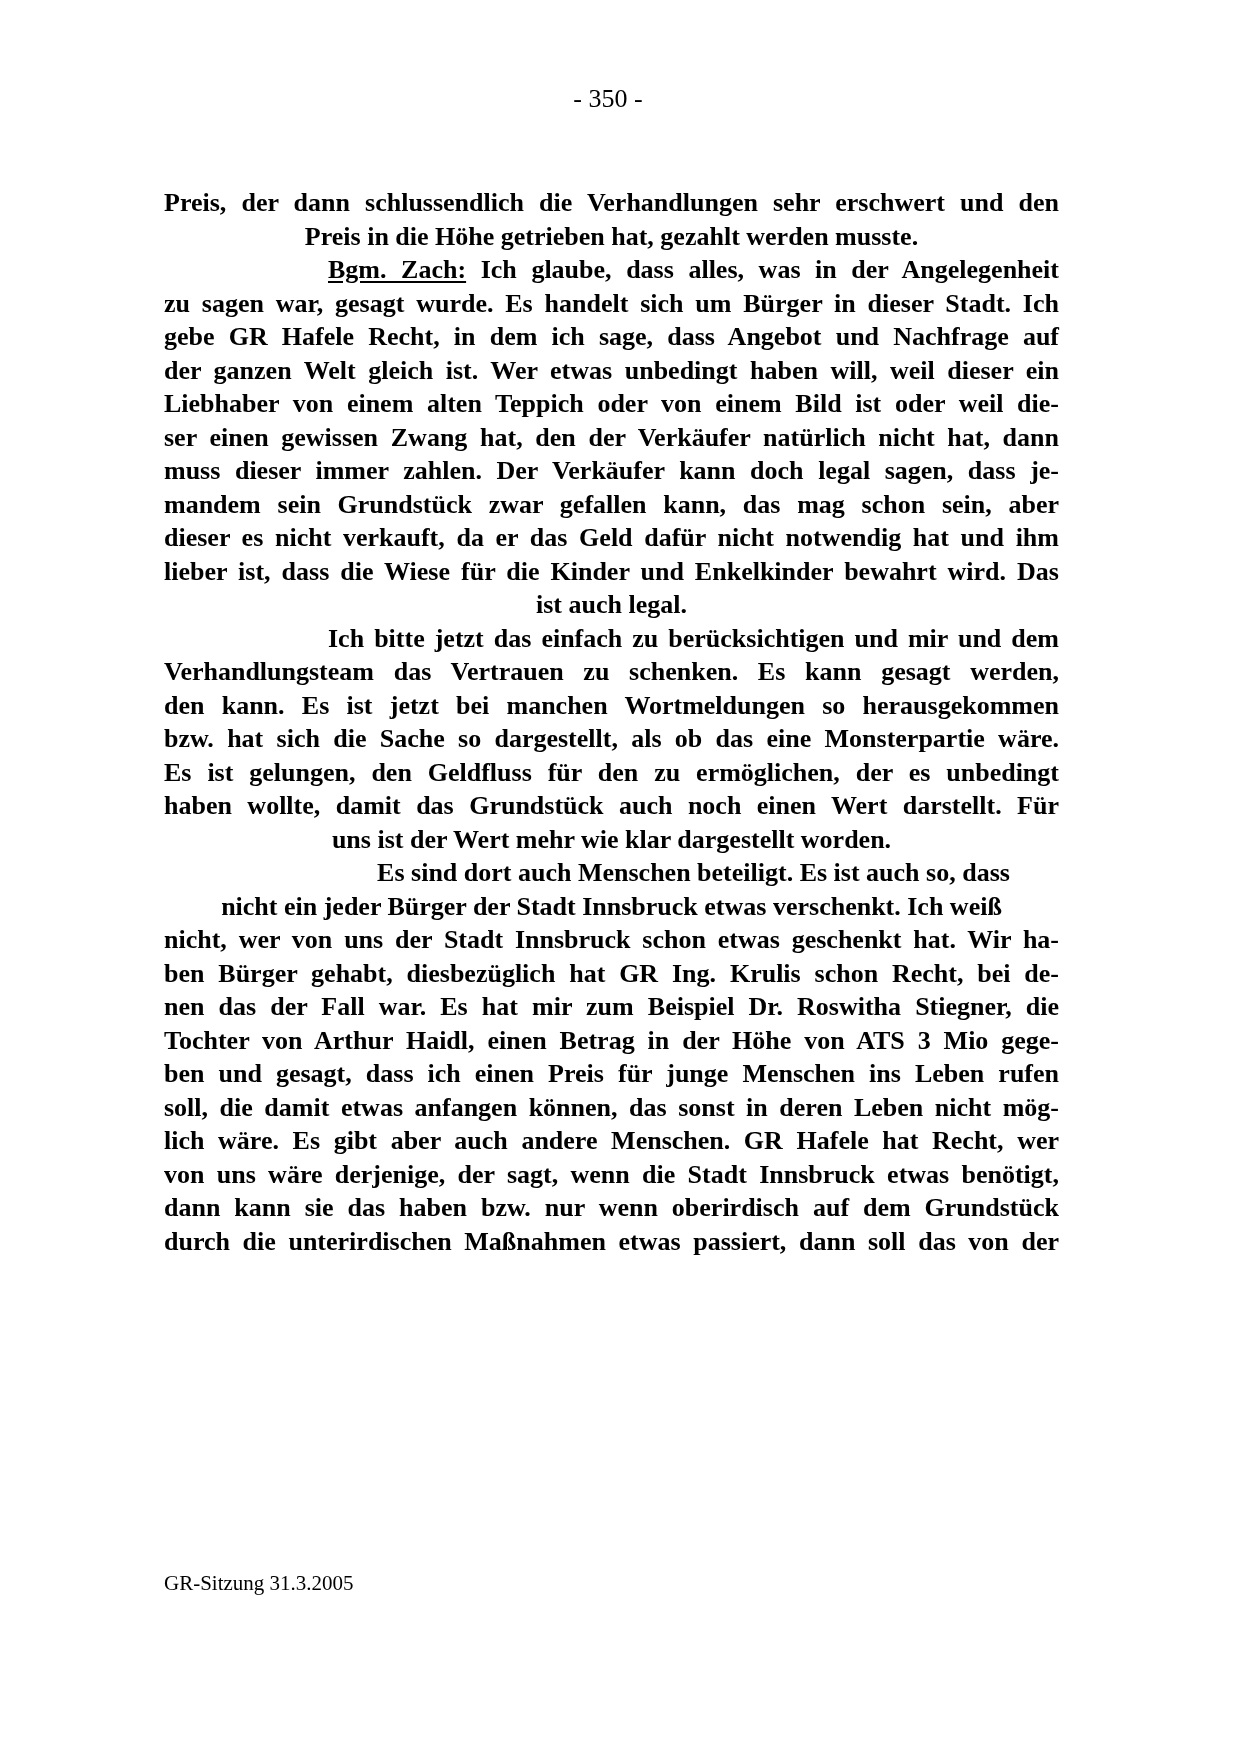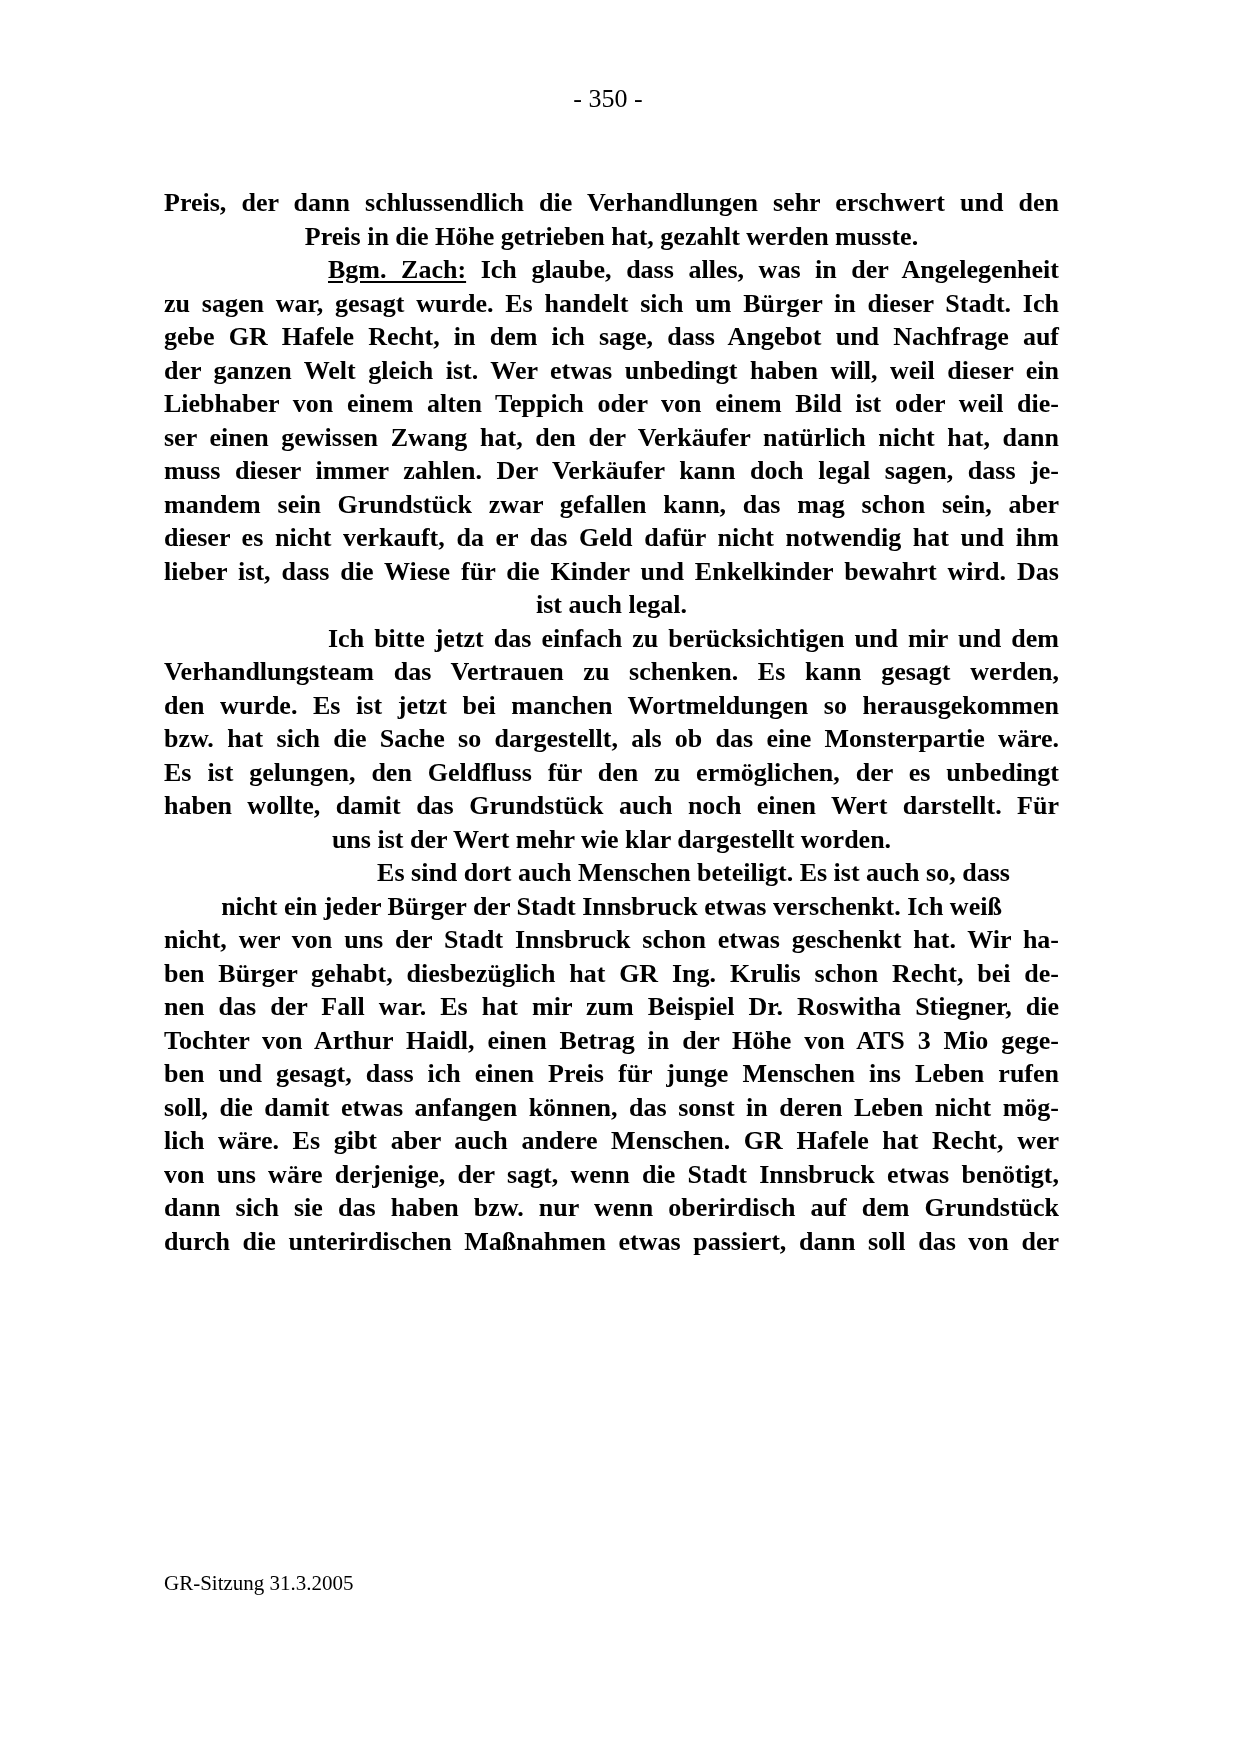--- a/index.html
+++ b/index.html
@@ -79,36 +79,36 @@
         <div class="line just">ser einen gewissen Zwang hat, den der Verkäufer natürlich nicht hat, dann</div>
         <div class="line just">muss dieser immer zahlen. Der Verkäufer kann doch legal sagen, dass je-</div>
         <div class="line just">mandem sein Grundstück zwar gefallen kann, das mag schon sein, aber</div>
         <div class="line just">dieser es nicht verkauft, da er das Geld dafür nicht notwendig hat und ihm</div>
         <div class="line just">lieber ist, dass die Wiese für die Kinder und Enkelkinder bewahrt wird. Das</div>
         <div class="line">ist auch legal.</div>
       </div>
       <div class="para">
         <div class="line just ind">Ich bitte jetzt das einfach zu berücksichtigen und mir und dem</div>
         <div class="line just">Verhandlungsteam das Vertrauen zu schenken. Es kann gesagt werden,</div>
-        <div class="line just">den wurde. Es ist jetzt bei manchen Wortmeldungen so herausgekommen</div>
+        <div class="line just">den kann. Es ist jetzt bei manchen Wortmeldungen so herausgekommen</div>
         <div class="line just">bzw. hat sich die Sache so dargestellt, als ob das eine Monsterpartie wäre.</div>
         <div class="line just">Es ist gelungen, den Geldfluss für den zu ermöglichen, der es unbedingt</div>
         <div class="line just">haben wollte, damit das Grundstück auch noch einen Wert darstellt. Für</div>
         <div class="line">uns ist der Wert mehr wie klar dargestellt worden.</div>
       </div>
       <div class="para">
         <div class="line ind">Es sind dort auch Menschen beteiligt. Es ist auch so, dass</div>
         <div class="line">nicht ein jeder Bürger der Stadt Innsbruck etwas verschenkt. Ich weiß</div>
         <div class="line just">nicht, wer von uns der Stadt Innsbruck schon etwas geschenkt hat. Wir ha-</div>
         <div class="line just">ben Bürger gehabt, diesbezüglich hat GR Ing. Krulis schon Recht, bei de-</div>
         <div class="line just">nen das der Fall war. Es hat mir zum Beispiel Dr. Roswitha Stiegner, die</div>
         <div class="line just">Tochter von Arthur Haidl, einen Betrag in der Höhe von ATS 3 Mio gege-</div>
         <div class="line just">ben und gesagt, dass ich einen Preis für junge Menschen ins Leben rufen</div>
         <div class="line just">soll, die damit etwas anfangen können, das sonst in deren Leben nicht mög-</div>
         <div class="line just">lich wäre. Es gibt aber auch andere Menschen. GR Hafele hat Recht, wer</div>
         <div class="line just">von uns wäre derjenige, der sagt, wenn die Stadt Innsbruck etwas benötigt,</div>
-        <div class="line just">dann sich sie das haben bzw. nur wenn oberirdisch auf dem Grundstück</div>
+        <div class="line just">dann kann sie das haben bzw. nur wenn oberirdisch auf dem Grundstück</div>
         <div class="line just">durch die unterirdischen Maßnahmen etwas passiert, dann soll das von der</div>
       </div>
     </div>
 
   <div class="footer">GR-Sitzung 31.3.2005</div>
 </div>
 
 </body></html>

